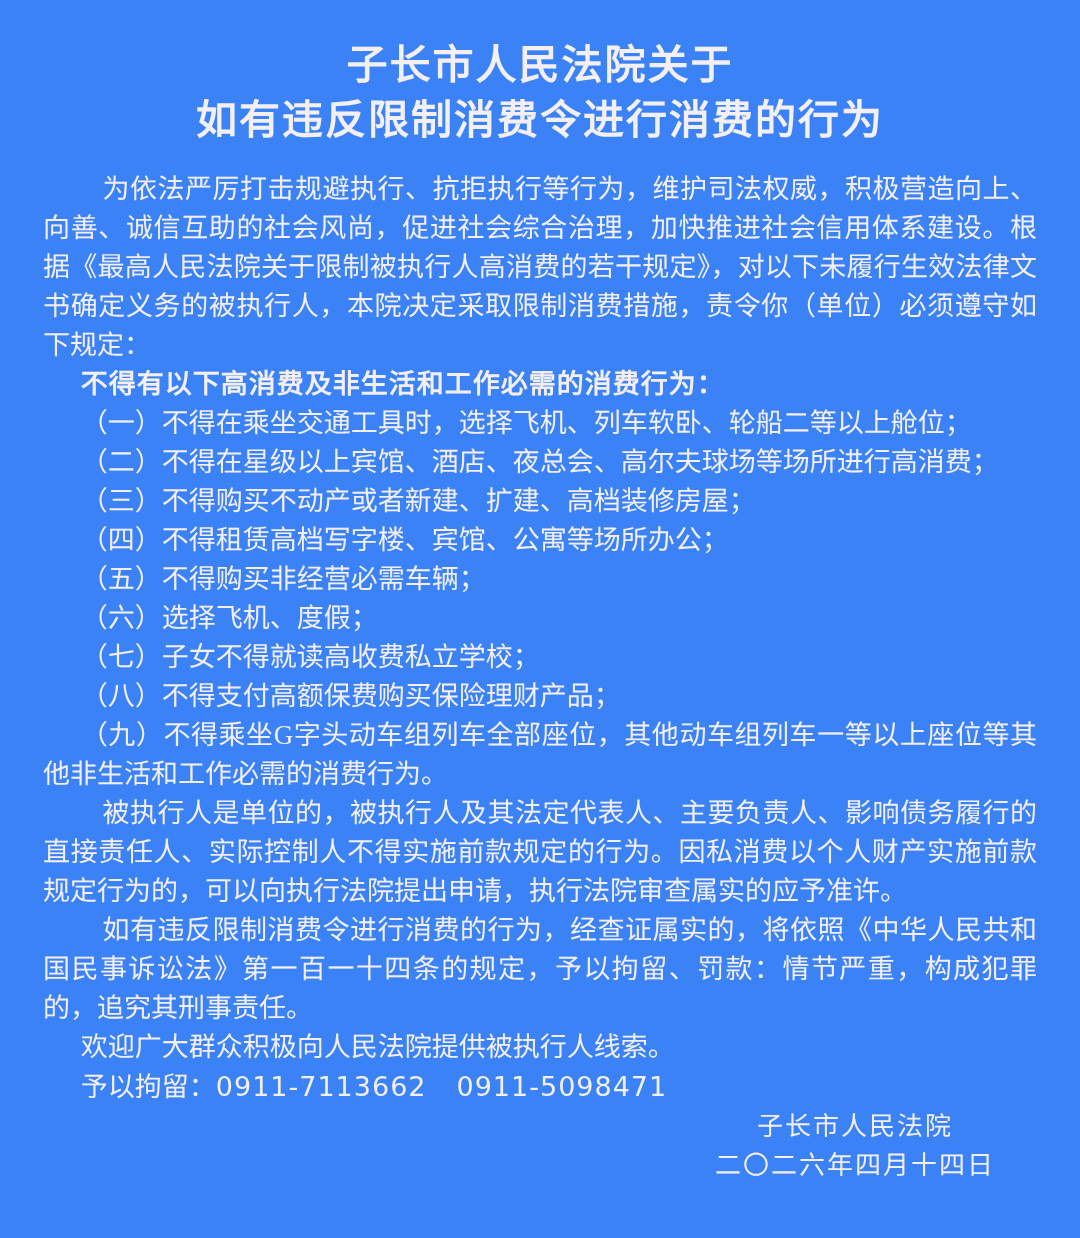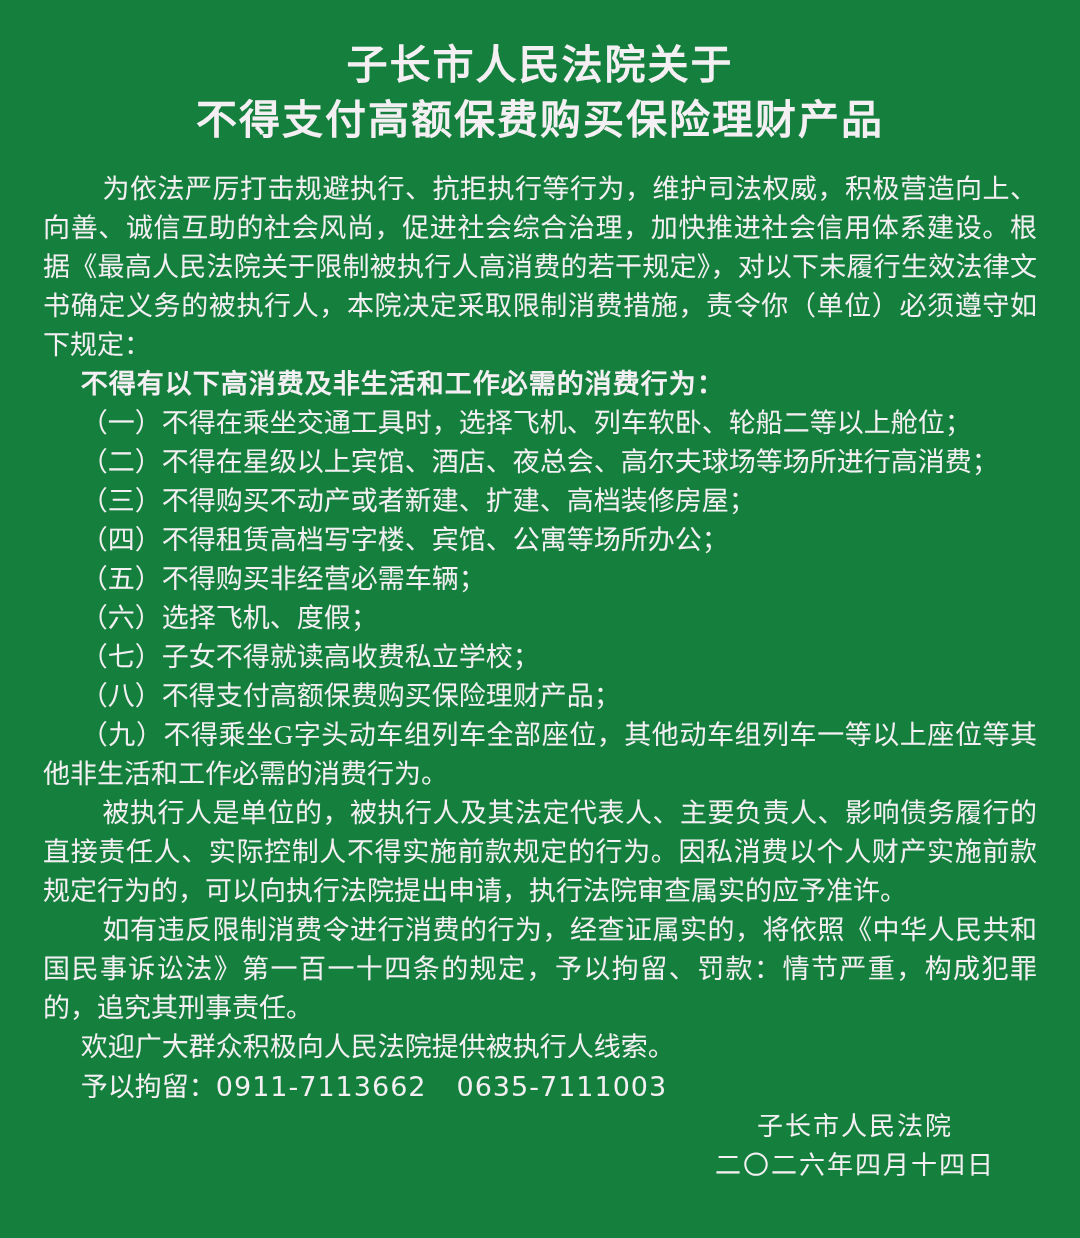--- a/index.html
+++ b/index.html
@@ -1,20 +1,20 @@
 <!DOCTYPE html>
 <html lang="zh-CN"><head>
 <meta charset="utf-8">
 <style>
   html,body{margin:0;padding:0;background:#554c56;}
   .page{
     width:1080px;
     height:1238px;
     box-sizing:border-box;
-    background:#15803d;
+    background:#3b82f6;
     color:#f3eff2;
     font-family:"Liberation Serif","DejaVu Serif",serif;
     padding:38px 43px 0 43px;
     overflow:hidden;
   }
   .title-block{
     text-align:center;
     font-weight:700;
   }
   .title-line{
@@ -64,39 +64,39 @@
     letter-spacing:2px;
   }
 </style>
 </head>
 <body>
 
 <div class="page">
 
   <header class="title-block">
     <div class="title-line">子长市人民法院关于</div>
-    <div class="title-line">不得支付高额保费购买保险理财产品</div>
+    <div class="title-line">如有违反限制消费令进行消费的行为</div>
   </header>
 
   <main class="body-block">
     <p class="para">为依法严厉打击规避执行、抗拒执行等行为，维护司法权威，积极营造向上、向善、诚信互助的社会风尚，促进社会综合治理，加快推进社会信用体系建设。根据《最高人民法院关于限制被执行人高消费的若干规定》，对以下未履行生效法律文书确定义务的被执行人，本院决定采取限制消费措施，责令你（单位）必须遵守如下规定：</p>
     <p class="para rules-header">不得有以下高消费及非生活和工作必需的消费行为：</p>
     <p class="para item">（一）不得在乘坐交通工具时，选择飞机、列车软卧、轮船二等以上舱位；</p>
     <p class="para item">（二）不得在星级以上宾馆、酒店、夜总会、高尔夫球场等场所进行高消费；</p>
     <p class="para item">（三）不得购买不动产或者新建、扩建、高档装修房屋；</p>
     <p class="para item">（四）不得租赁高档写字楼、宾馆、公寓等场所办公；</p>
     <p class="para item">（五）不得购买非经营必需车辆；</p>
     <p class="para item">（六）选择飞机、度假；</p>
     <p class="para item">（七）子女不得就读高收费私立学校；</p>
     <p class="para item">（八）不得支付高额保费购买保险理财产品；</p>
     <p class="para item">（九）不得乘坐G字头动车组列车全部座位，其他动车组列车一等以上座位等其他非生活和工作必需的消费行为。</p>
     <p class="para">被执行人是单位的，被执行人及其法定代表人、主要负责人、影响债务履行的直接责任人、实际控制人不得实施前款规定的行为。因私消费以个人财产实施前款规定行为的，可以向执行法院提出申请，执行法院审查属实的应予准许。</p>
     <p class="para">如有违反限制消费令进行消费的行为，经查证属实的，将依照《中华人民共和国民事诉讼法》第一百一十四条的规定，予以拘留、罚款：情节严重，构成犯罪的，追究其刑事责任。</p>
     <p class="para item">欢迎广大群众积极向人民法院提供被执行人线索。</p>
-    <p class="para item phone-line"><span>予以拘留：</span><span class="digits">0911-7113662</span><span class="num-gap"></span><span class="digits">0635-7111003</span></p>
+    <p class="para item phone-line"><span>予以拘留：</span><span class="digits">0911-7113662</span><span class="num-gap"></span><span class="digits">0911-5098471</span></p>
   </main>
 
   <footer class="signature-block">
     <div class="sig-line">子长市人民法院</div>
     <div class="sig-line">二〇二六年四月十四日</div>
   </footer>
 
 </div>
 
 </body></html>

